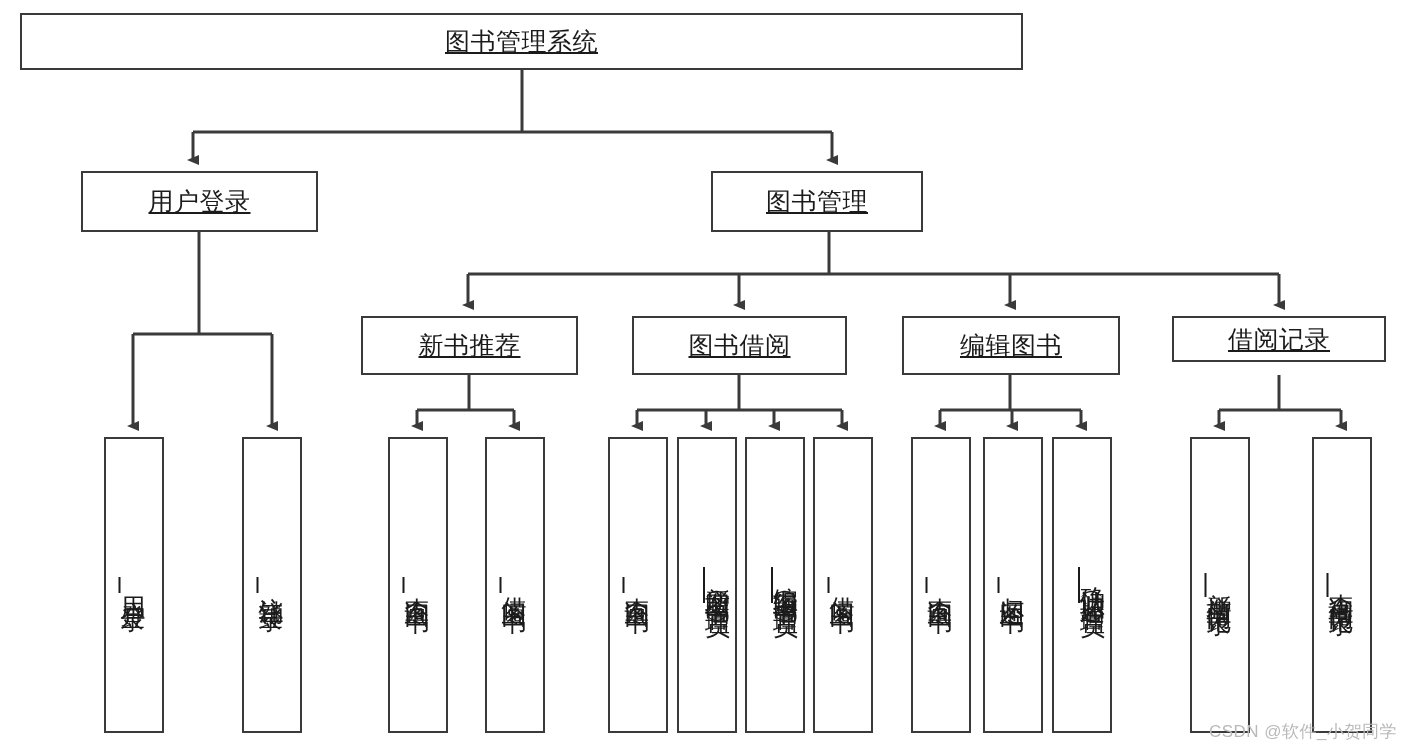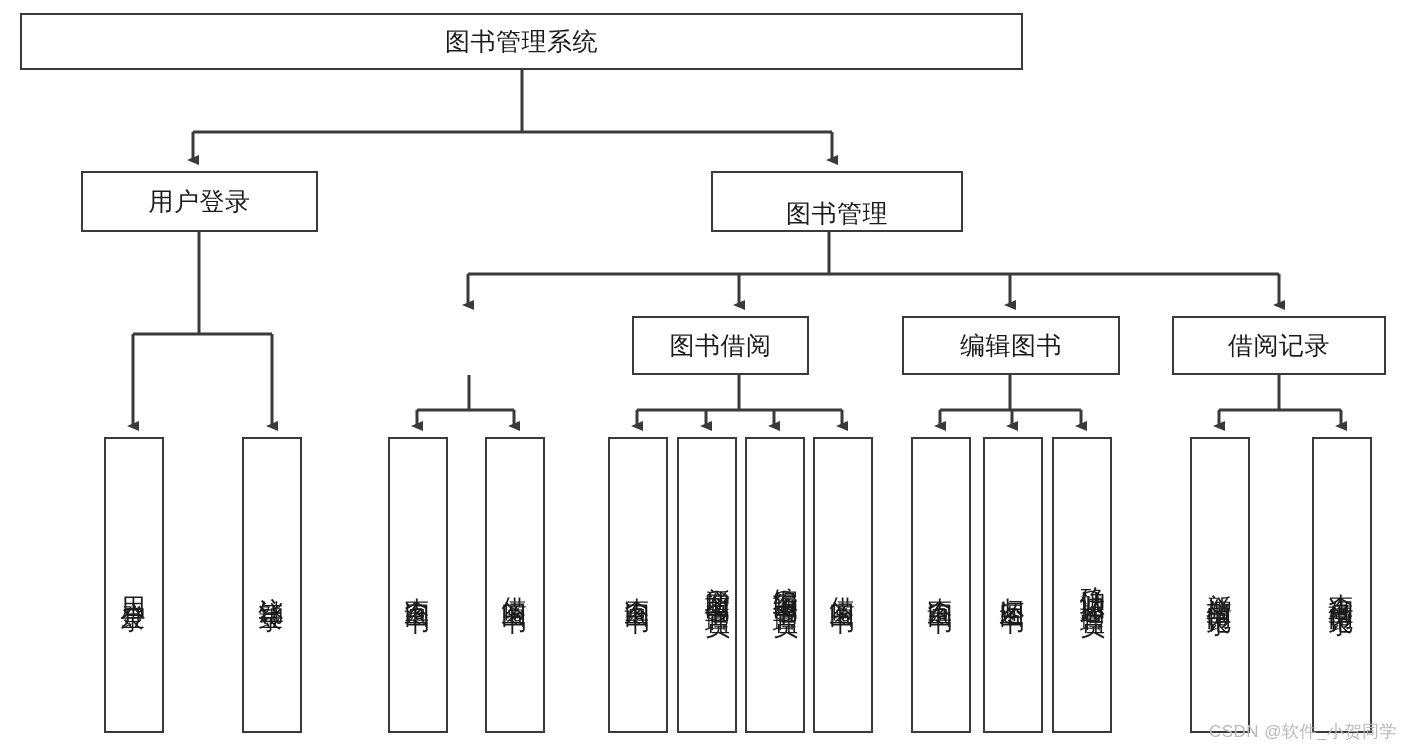--- a/index.html
+++ b/index.html
@@ -50,20 +50,21 @@
     padding-bottom: 6px;
     align-items: flex-start;
     justify-content: center;
   }
   .node.vert.mid {
     align-items: center;
   }
   .node-label {
     display: block;
     white-space: nowrap;
+    text-decoration: underline;
   }
   #watermark {
     position: absolute;
     right: 8px;
     bottom: 4px;
     font-size: 17px;
     color: #b9b9b9;
     letter-spacing: 0.5px;
     white-space: nowrap;
   }
@@ -123,31 +124,34 @@
     </g>
   </svg>
 
   <div class="node horiz" id="node-title" style="left: 20px; top: 13px; width: 1003px; height: 57px;">
     <span class="node-label">图书管理系统</span>
   </div>
 
   <div class="node horiz" id="node-l2-0" style="left: 81px; top: 171px; width: 237px; height: 61px;">
     <span class="node-label">用户登录</span>
   </div>
-  <div class="node horiz" id="node-l2-1" style="left: 711px; top: 171px; width: 252px; height: 61px; align-items: flex-end;">
+  <div class="node horiz" id="node-l2-1" style="left: 711px; top: 171px; width: 212px; height: 61px;">
     <span class="node-label">图书管理</span>
   </div>
 
-  <div class="node horiz" id="node-l3-1" style="left: 632px; top: 316px; width: 177px; height: 59px;">
+  <div class="node horiz" id="node-l3-0" style="left: 361px; top: 316px; width: 217px; height: 59px;">
+    <span class="node-label">新书推荐</span>
+  </div>
+  <div class="node horiz" id="node-l3-1" style="left: 632px; top: 316px; width: 215px; height: 59px;">
     <span class="node-label">图书借阅</span>
   </div>
   <div class="node horiz" id="node-l3-2" style="left: 902px; top: 316px; width: 218px; height: 59px;">
     <span class="node-label">编辑图书</span>
   </div>
-  <div class="node horiz" id="node-l3-3" style="left: 1172px; top: 316px; width: 214px; height: 59px;">
+  <div class="node horiz" id="node-l3-3" style="left: 1172px; top: 316px; width: 214px; height: 46px;">
     <span class="node-label">借阅记录</span>
   </div>
 
   <div class="node vert mid" id="node-leaf-0" style="left: 104px; top: 437px; width: 60px; height: 296px;">
     <span class="node-label">用户登录</span>
   </div>
   <div class="node vert mid" id="node-leaf-1" style="left: 242px; top: 437px; width: 60px; height: 296px;">
     <span class="node-label">注销登录</span>
   </div>
   <div class="node vert mid" id="node-leaf-2" style="left: 388px; top: 437px; width: 60px; height: 296px;">

